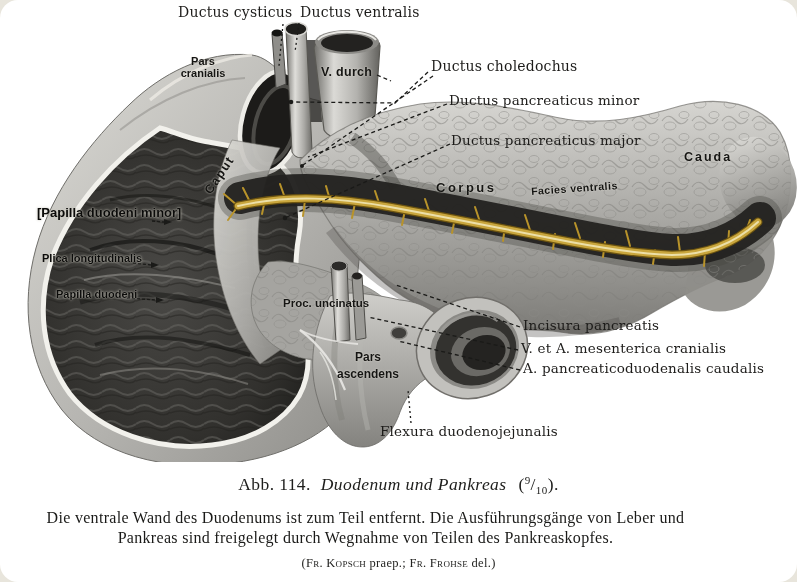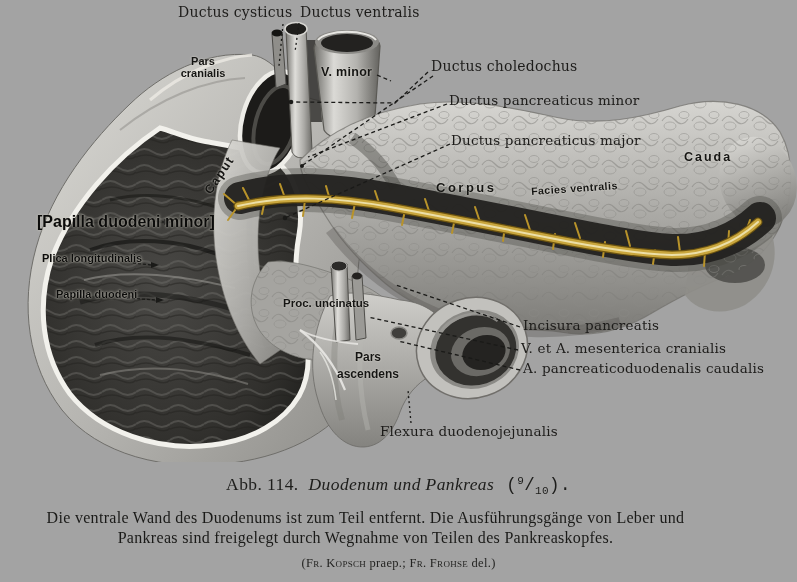--- a/index.html
+++ b/index.html
@@ -1,17 +1,17 @@
 <!DOCTYPE html>
 <html><head>
 <meta charset="utf-8">
 <style>
   html,body{margin:0;padding:0;background:#e8e5dc;}
-  .page{position:relative;width:797px;height:582px;background:#a3a3a3;overflow:hidden;
-        font-family:"Liberation Serif", serif;}
+  .page{position:relative;width:797px;height:582px;background:#ffffff;overflow:hidden;
+        font-family:"Liberation Serif", serif;border-radius:18px;}
   .illustration{position:absolute;left:0;top:0;width:797px;height:462px;}
   .illustration svg{position:absolute;left:0;top:0;}
   .lbl{position:absolute;white-space:nowrap;}
   .serif{font-family:"DejaVu Serif","Liberation Serif",serif;font-size:14px;color:#1d1c1a;letter-spacing:.2px;}
   .sm{font-size:13.5px;}
   .onimg{font-family:"Liberation Sans","DejaVu Sans",sans-serif;font-weight:700;color:#151513;
          text-shadow:0 0 2px rgba(236,233,224,.85);}
   .darkbg{color:#0b0b0a;text-shadow:0 0 3px rgba(205,202,192,.95),0 0 1px rgba(205,202,192,.9);}
 
   #l-cysticus{left:178px;top:4px}
@@ -22,30 +22,30 @@
   #l-incisura{left:523px;top:317px}
   #l-mesenterica{left:521px;top:340px}
   #l-apancr{left:523px;top:360px}
   #l-flexura{left:380px;top:423px}
   #l-pars-cran{left:175px;top:55px;width:56px;text-align:center;font-size:11px;line-height:12px}
   #l-vportae{left:321px;top:65px;font-size:12.5px;letter-spacing:.3px}
   #l-caput{left:198px;top:168px;font-size:12.5px;letter-spacing:1.5px;transform:rotate(-56deg)}
   #l-corpus{left:436px;top:180px;font-size:13px;letter-spacing:2.5px}
   #l-facies{left:531px;top:182px;font-size:10.5px;letter-spacing:.5px;transform:rotate(-4deg)}
   #l-cauda{left:684px;top:150px;font-size:12.5px;letter-spacing:2px}
-  #l-pap-minor{left:37px;top:213px;font-size:16px}
+  #l-pap-minor{left:37px;top:205px;font-size:13px}
   #l-plica{left:42px;top:252px;font-size:11px}
   #l-papilla{left:56px;top:288px;font-size:11px}
   #l-proc{left:283px;top:297px;font-size:11.5px}
   #l-pars-asc{left:331px;top:349px;width:74px;text-align:center;font-size:12px;line-height:17px}
 
   .caption{position:absolute;top:474px;left:0;width:797px;text-align:center;
            font-size:17.5px;color:#1d1d1b;letter-spacing:.4px;}
   .caption .title{font-style:italic;margin-left:10px;}
-  .caption .frac{margin-left:12px;font-family:Liberation Mono, monospace;}
+  .caption .frac{margin-left:12px;}
   .caption sup{font-size:11px;vertical-align:6px;}
   .caption sub{font-size:11px;vertical-align:-4px;}
   .description{position:absolute;top:508px;left:0;width:731px;text-align:center;
            font-size:16px;line-height:19.5px;color:#1a1a18;letter-spacing:.3px;}
   .credit{position:absolute;top:556px;left:0;width:797px;text-align:center;
            font-size:12.5px;color:#242422;letter-spacing:.3px;}
   .sc{font-variant:small-caps;}
 </style>
 </head>
 <body>
@@ -242,21 +242,21 @@
     <div class="lbl serif sm" id="l-major">Ductus pancreaticus major</div>
     <div class="lbl serif sm" id="l-incisura">Incisura pancreatis</div>
     <div class="lbl serif sm" id="l-mesenterica">V. et A. mesenterica cranialis</div>
     <div class="lbl serif sm" id="l-apancr">A. pancreaticoduodenalis caudalis</div>
     <div class="lbl serif sm" id="l-flexura">Flexura duodenojejunalis</div>
 
     <div class="lbl onimg" id="l-pars-cran">
       <div>Pars</div>
       <div>cranialis</div>
     </div>
-    <div class="lbl onimg" id="l-vportae">V. minor</div>
+    <div class="lbl onimg" id="l-vportae">V. durch</div>
     <div class="lbl onimg" id="l-caput">Caput</div>
     <div class="lbl onimg" id="l-corpus">Corpus</div>
     <div class="lbl onimg" id="l-facies">Facies ventralis</div>
     <div class="lbl onimg" id="l-cauda">Cauda</div>
     <div class="lbl onimg darkbg" id="l-pap-minor">[Papilla duodeni minor]</div>
     <div class="lbl onimg darkbg" id="l-plica">Plica longitudinalis</div>
     <div class="lbl onimg darkbg" id="l-papilla">Papilla duodeni</div>
     <div class="lbl onimg" id="l-proc">Proc. uncinatus</div>
     <div class="lbl onimg" id="l-pars-asc">
       <div>Pars</div>

